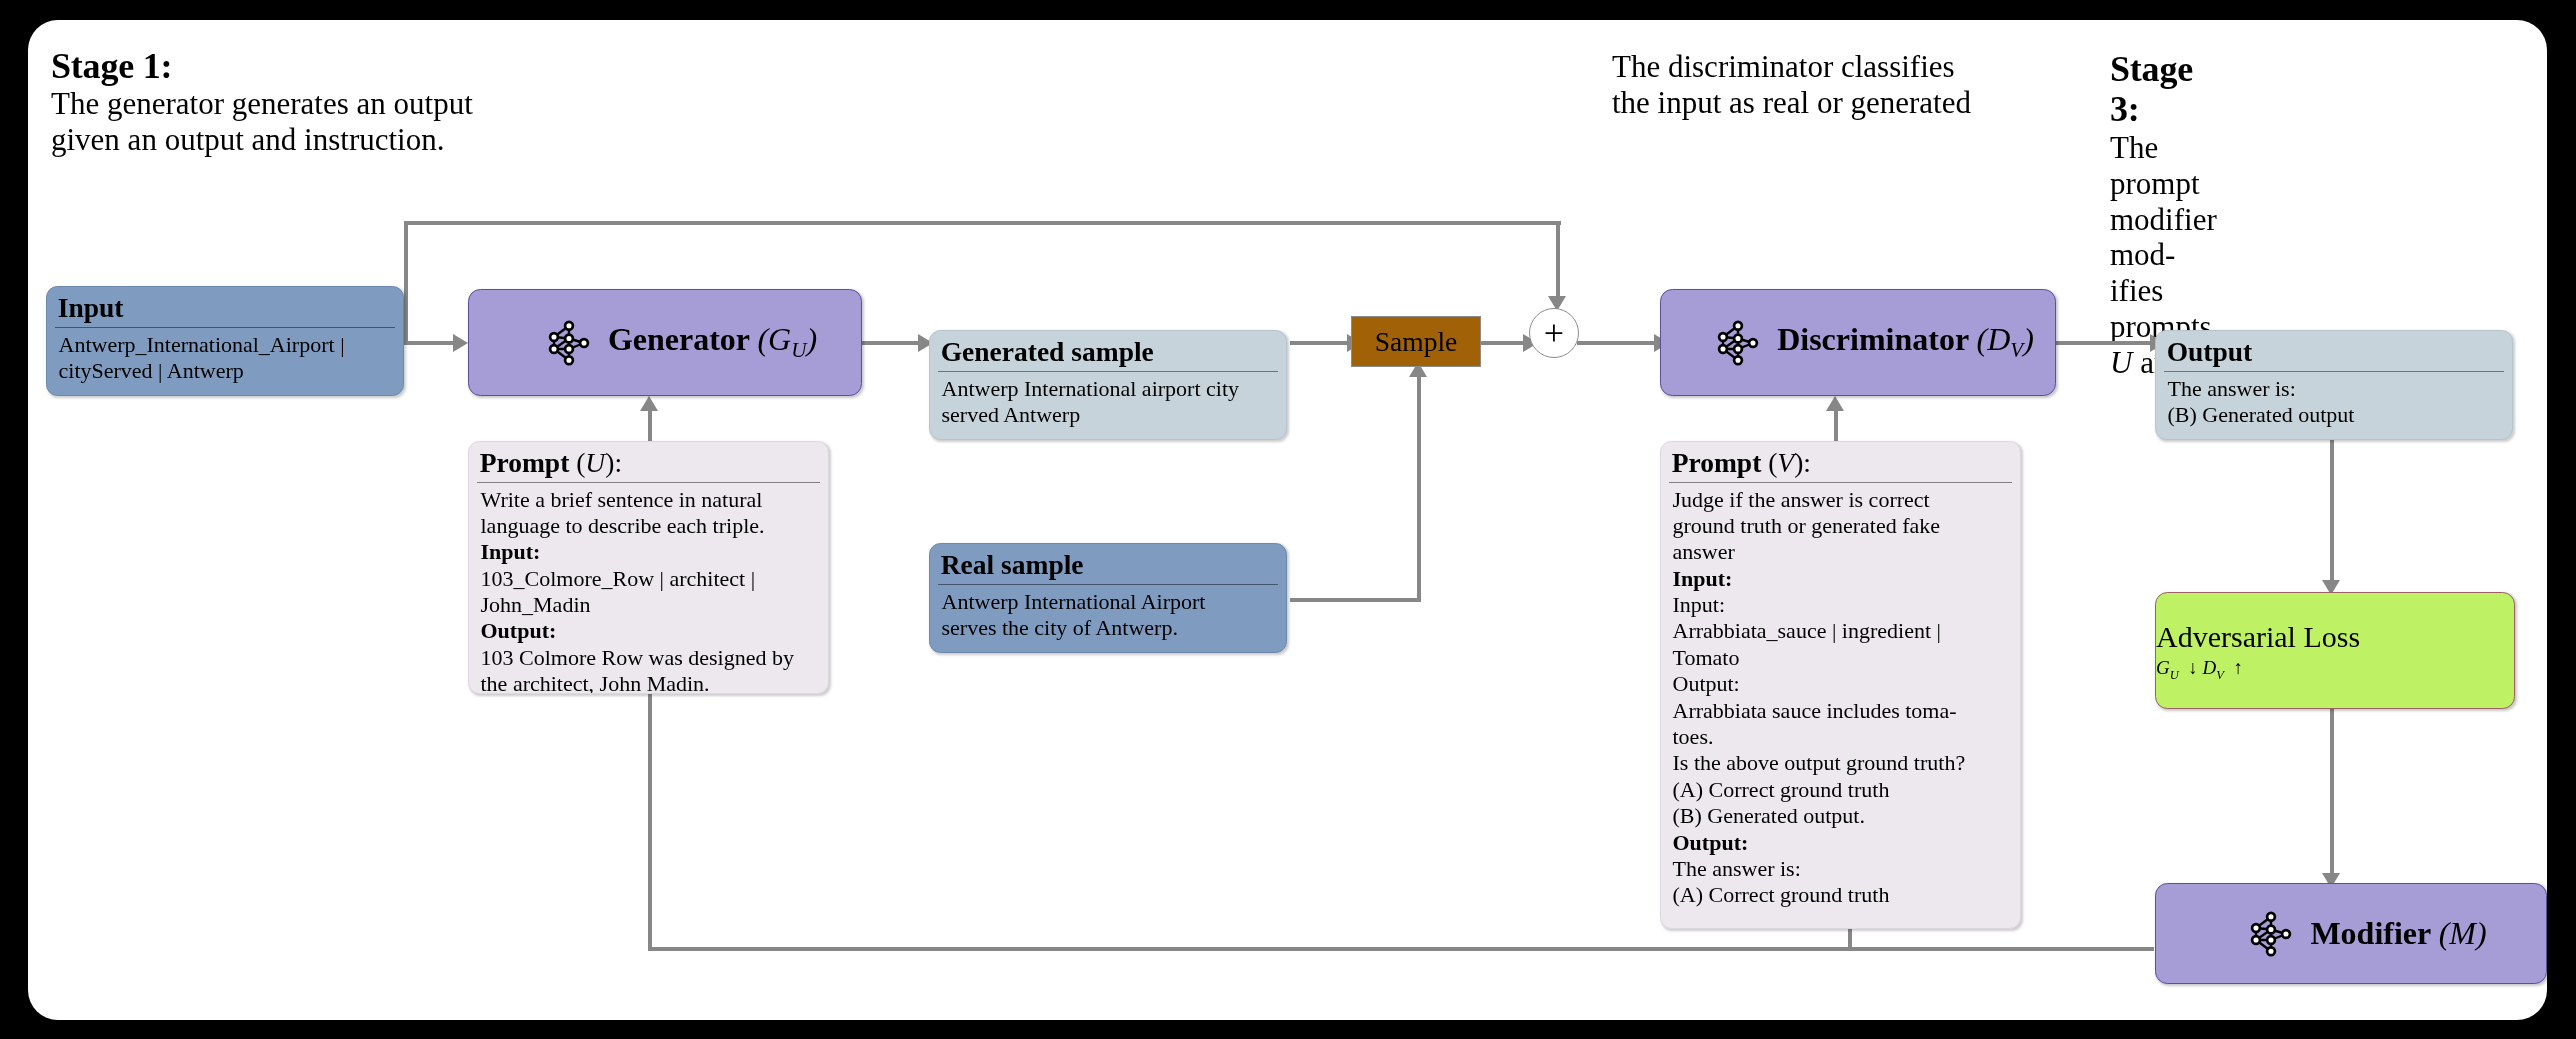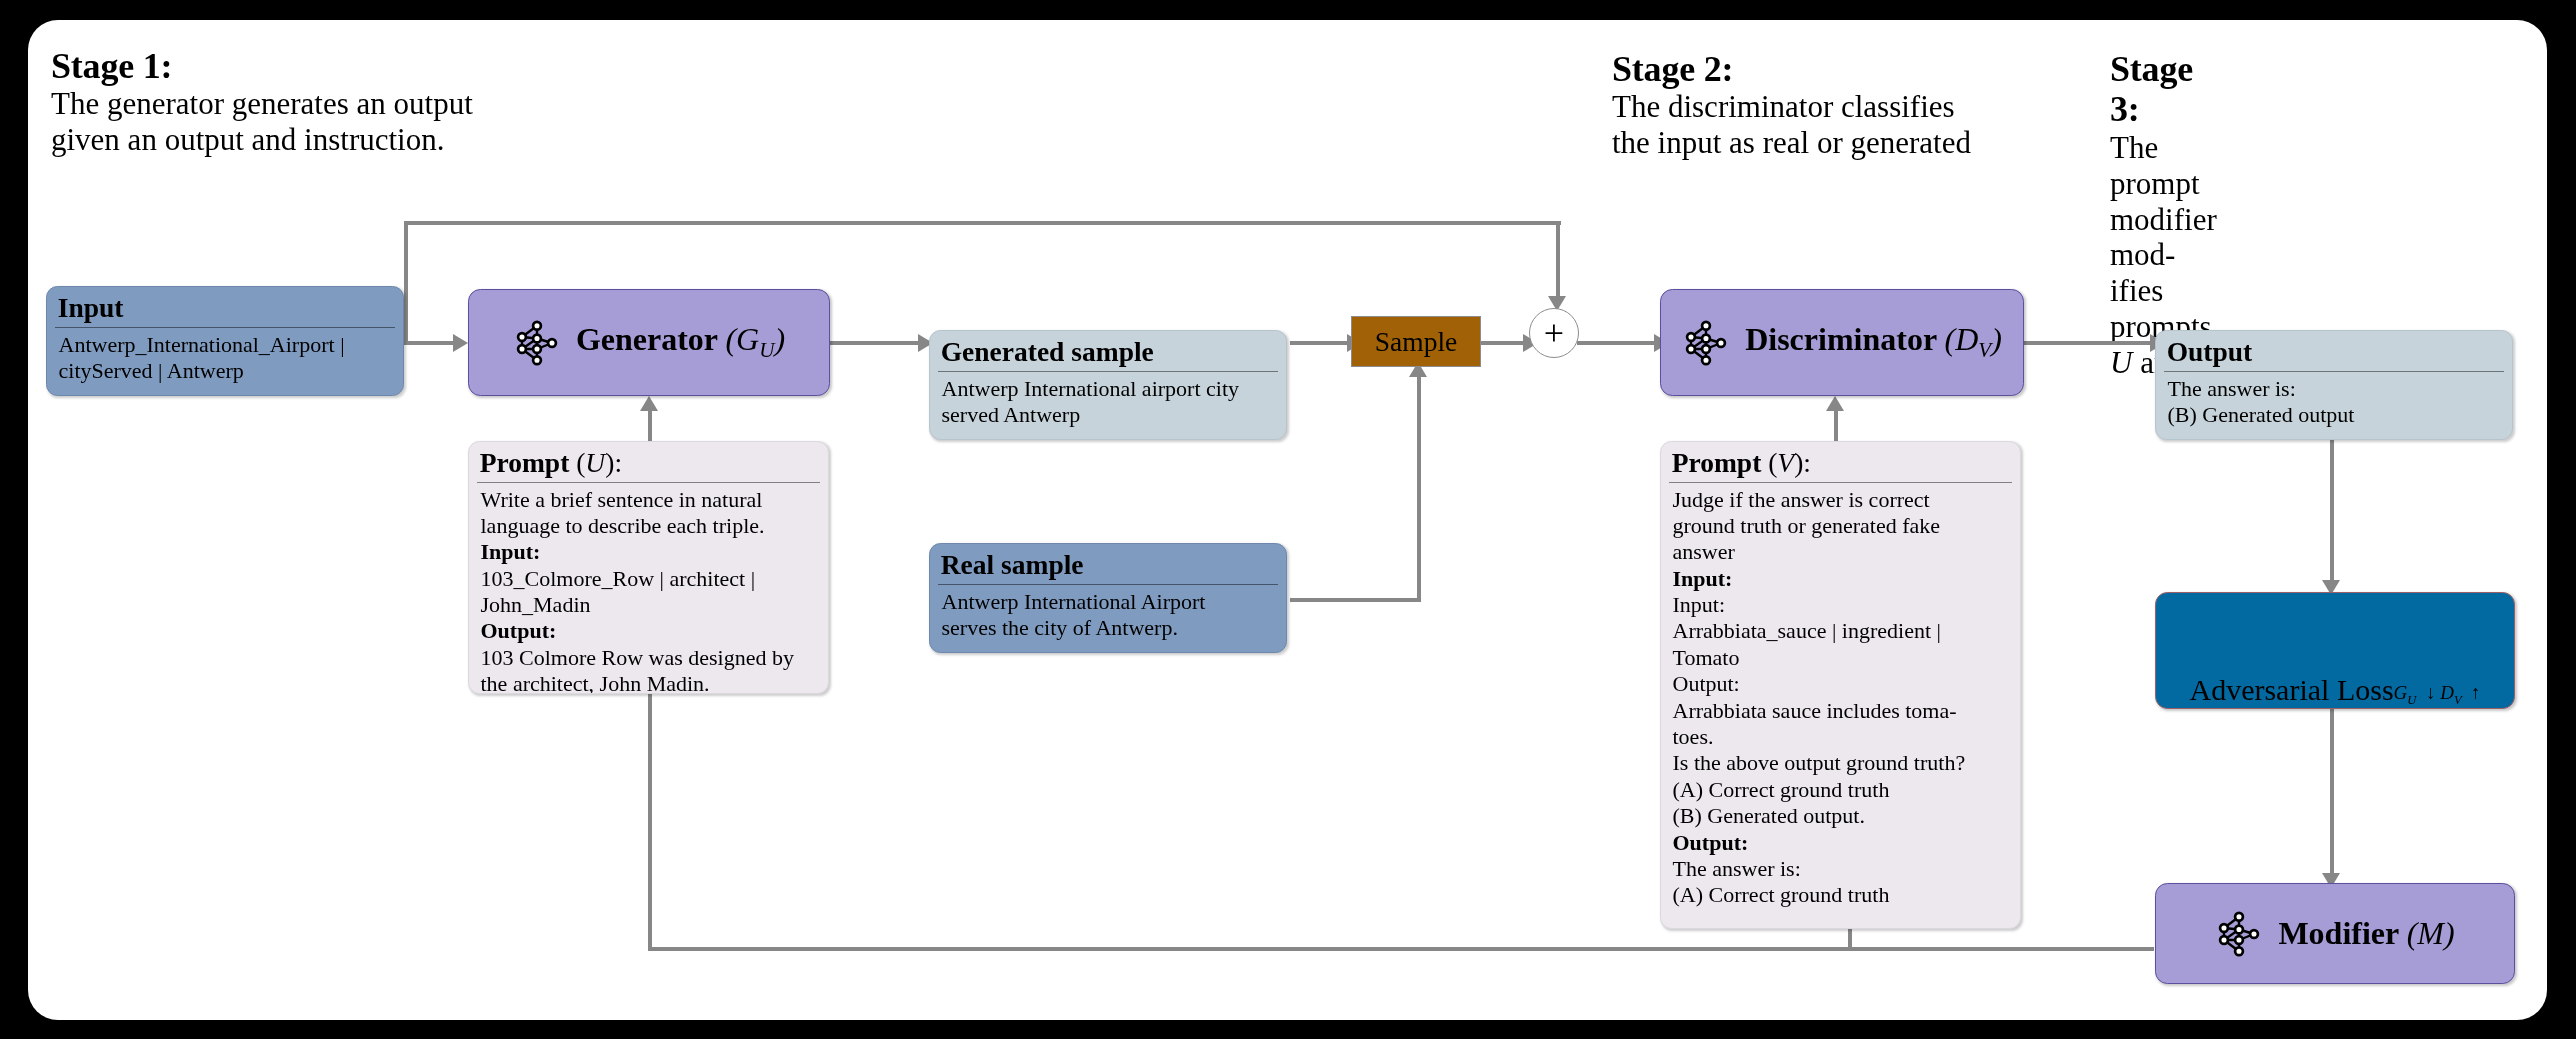--- a/index.html
+++ b/index.html
@@ -21,28 +21,28 @@
   .card .bd{font-size:22px;line-height:1.2;padding:3.6px 10.7px 7px 11.5px;color:#000;}
   .card .bd .b{font-weight:bold;}
 
   .blue{background:#7f9bc0;border:0.9px solid #6e88ad;}
   .lightblue{background:#c7d3da;border:0.9px solid #b6c4cc;margin-top:44px;}
   .lav{background:#ece8ee;border:0.9px solid #ddd8e0;}
 
   
   .node{position:absolute;background:#a79dd6;border:1.8px solid #5b4f9e;border-radius:12.4px;
         display:flex;align-items:center;justify-content:center;gap:15px;
-        box-shadow:1.3px 1.8px 2.7px rgba(0,0,0,0.22);}
+        box-shadow:1.3px 1.8px 2.7px rgba(0,0,0,0.22);padding-left:32px;}
   .node .lbl{font-weight:bold;font-size:32px;color:#000;white-space:nowrap;}
   .node .lbl .par{font-weight:normal;font-style:italic;}
   .nnicon{width:48px;height:48px;display:block;}
 
   
-  .loss{position:absolute;background:#0369a1;border:1.8px solid #9d5f66;border-radius:12.4px;
-        display:flex;flex-direction:row;align-items:flex-end;justify-content:center;
+  .loss{position:absolute;background:#bef264;border:1.8px solid #9d5f66;border-radius:12.4px;
+        display:flex;flex-direction:column;align-items:flex-start;justify-content:center;
         box-shadow:1.3px 1.8px 2.7px rgba(0,0,0,0.22);}
   .loss .l1{font-size:30px;color:#000;line-height:1.25;}
   .loss .l2{font-size:19px;color:#000;line-height:1.3;font-style:italic;}
 
   
   .samplebox{position:absolute;background:#a16207;border:1.3px solid #8c8c8c;
              display:flex;align-items:center;justify-content:center;}
   .samplebox span{font-size:27.5px;color:#000;}
 
   
@@ -68,21 +68,20 @@
 <div id="canvas">
   <div id="panel"></div>
 
   <div class="stage" style="left:51px;top:46px;">
     <div class="st-title">Stage 1:</div>
     <div class="st-desc">The generator generates an output</div>
     <div class="st-desc">given an output and instruction.</div>
   </div>
 
   <div class="stage" style="left:1612px;top:49px;">
-    <div class="st-title">Stage 2:</div>
     <div class="st-desc">The discriminator classifies</div>
     <div class="st-desc">the input as real or generated</div>
   </div>
 
   <div class="stage" style="left:2110px;top:49px;">
     <div class="st-title">Stage 3:</div>
     <div class="st-desc">The prompt modifier mod-</div>
     <div class="st-desc">ifies prompts <span class="it">U</span> and <span class="it">V</span></div>
   </div>
 

